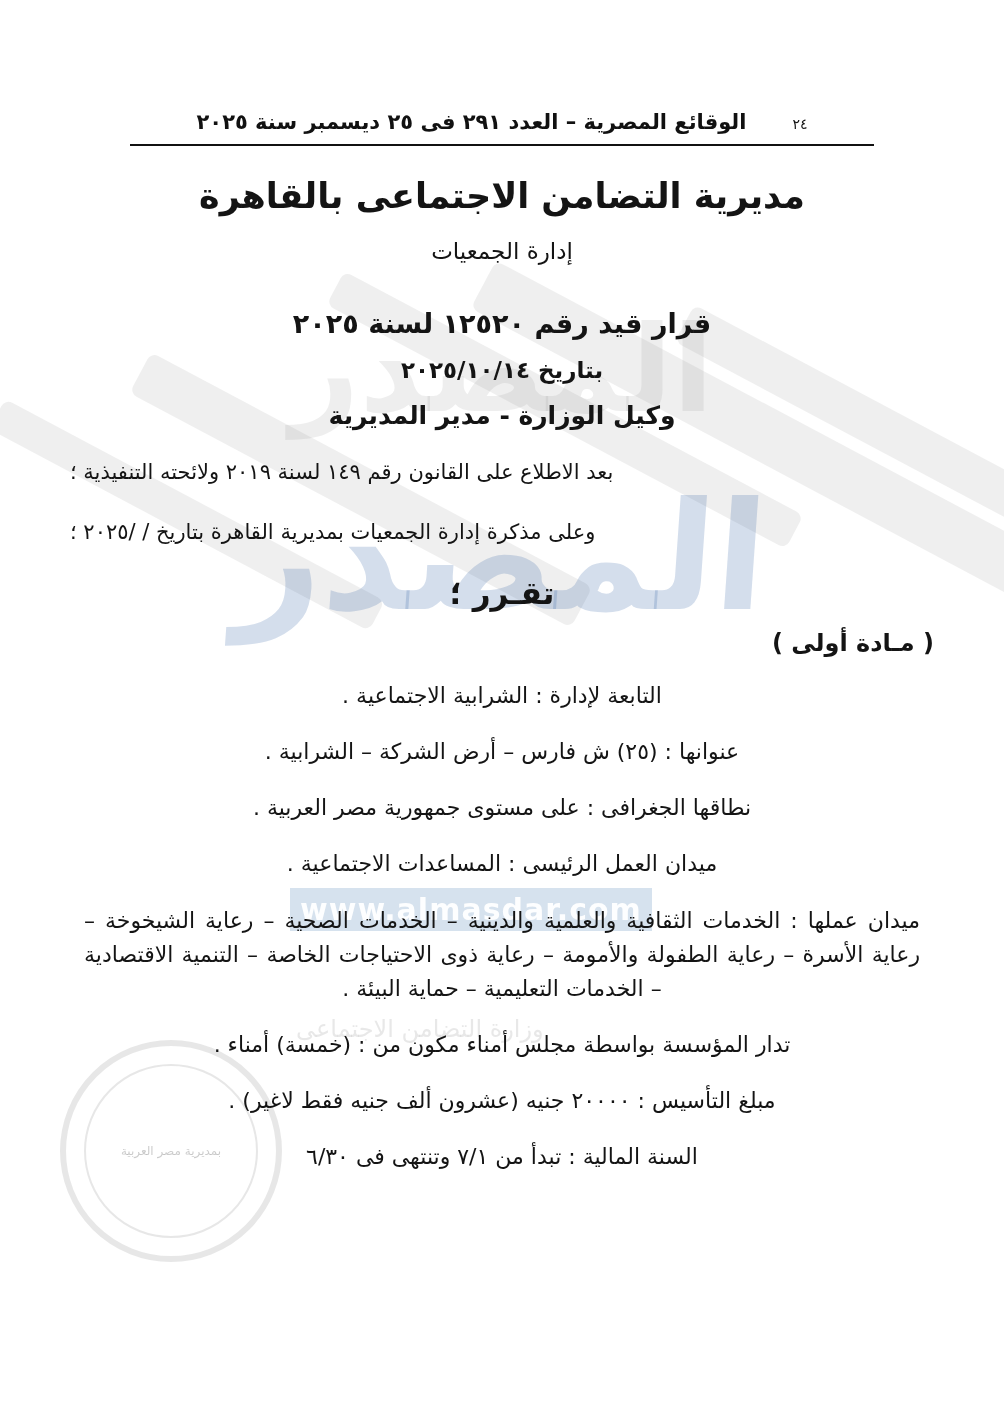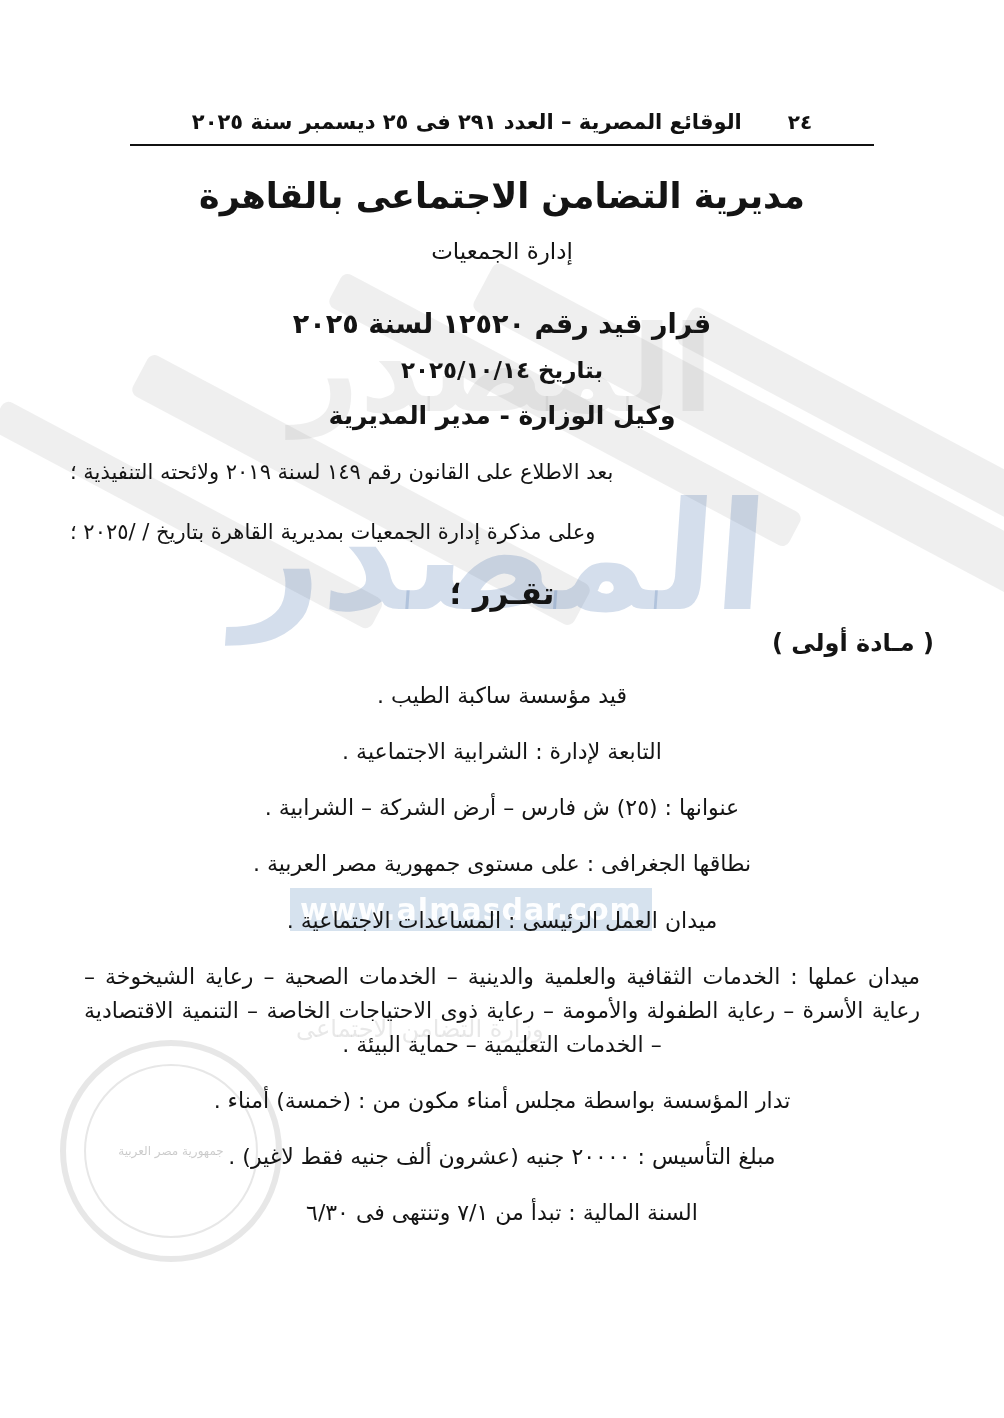--- a/index.html
+++ b/index.html
@@ -117,21 +117,21 @@
   .header-line {
     display: flex;
     align-items: baseline;
     justify-content: center;
     gap: 46px;
     padding-top: 110px;
     font-size: 21px;
     font-weight: bold;
     color: #111;
   }
-  .page-number { font-size: 20px; font-weight: bold; }
+  .page-number { font-size: 14px; font-weight: normal; }
   .header-rule {
     margin: 10px 60px 0 60px;
     border-bottom: 2.5px solid #111;
   }
 
   .title-main {
     text-align: center;
     font-size: 35px;
     font-weight: bold;
     margin-top: 30px;
@@ -200,21 +200,21 @@
 <div class="watermark-layer">
   <div class="wm-slash wm-s1"></div>
   <div class="wm-slash wm-s2"></div>
   <div class="wm-slash wm-s3"></div>
   <div class="wm-slash wm-s4"></div>
   <div class="wm-slash wm-s5"></div>
   <div class="wm-ghost-text">المصدر</div>
   <div class="wm-big-text">المصدر</div>
   <div class="wm-url">www.almasdar.com</div>
   <div class="wm-seal">
-    <div class="wm-seal-inner">جمهورية مصر العربية</div>
+    <div class="wm-seal-inner">بمديرية مصر العربية</div>
   </div>
   <div class="wm-arabic-deco">وزارة التضامن الاجتماعى</div>
 </div>
 
 <div class="page">
 
   <div class="header-line">
     <span class="page-number">٢٤</span>
     <span>الوقائع المصرية – العدد ٢٩١ فى ٢٥ ديسمبر سنة ٢٠٢٥</span>
   </div>
@@ -226,21 +226,20 @@
   <div class="decision-date">بتاريخ ٢٠٢٥/١٠/١٤</div>
   <div class="signatory">وكيل الوزارة - مدير المديرية</div>
 
   <div class="para">بعد الاطلاع على القانون رقم ١٤٩ لسنة ٢٠١٩ ولائحته التنفيذية ؛</div>
   <div class="para">وعلى مذكرة إدارة الجمعيات بمديرية القاهرة بتاريخ    /    /٢٠٢٥ ؛</div>
 
   <div class="resolve">تقـرر ؛</div>
   <div class="article">( مـادة أولى )</div>
 
   <div class="body-list">
-    <div class="body-line">قيد مؤسسة ساكبة الطيب .</div>
     <div class="body-line">التابعة لإدارة : الشرابية الاجتماعية .</div>
     <div class="body-line">عنوانها : (٢٥) ش فارس – أرض الشركة – الشرابية .</div>
     <div class="body-line">نطاقها الجغرافى : على مستوى جمهورية مصر العربية .</div>
     <div class="body-line">ميدان العمل الرئيسى : المساعدات الاجتماعية .</div>
     <div class="body-line justified">ميدان عملها : الخدمات الثقافية والعلمية والدينية – الخدمات الصحية – رعاية الشيخوخة – رعاية الأسرة – رعاية الطفولة والأمومة – رعاية ذوى الاحتياجات الخاصة – التنمية الاقتصادية – الخدمات التعليمية – حماية البيئة .</div>
     <div class="body-line">تدار المؤسسة بواسطة مجلس أمناء مكون من : (خمسة) أمناء .</div>
     <div class="body-line">مبلغ التأسيس : ٢٠٠٠٠ جنيه (عشرون ألف جنيه فقط لاغير) .</div>
     <div class="body-line">السنة المالية : تبدأ من ٧/١ وتنتهى فى ٦/٣٠</div>
   </div>
 

